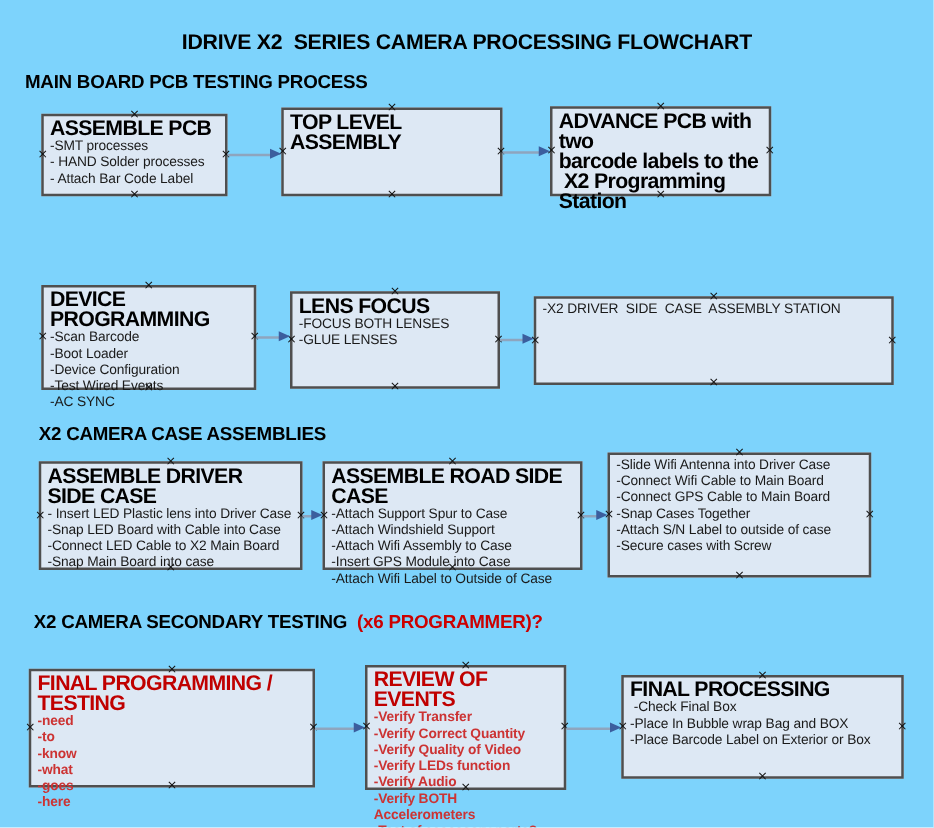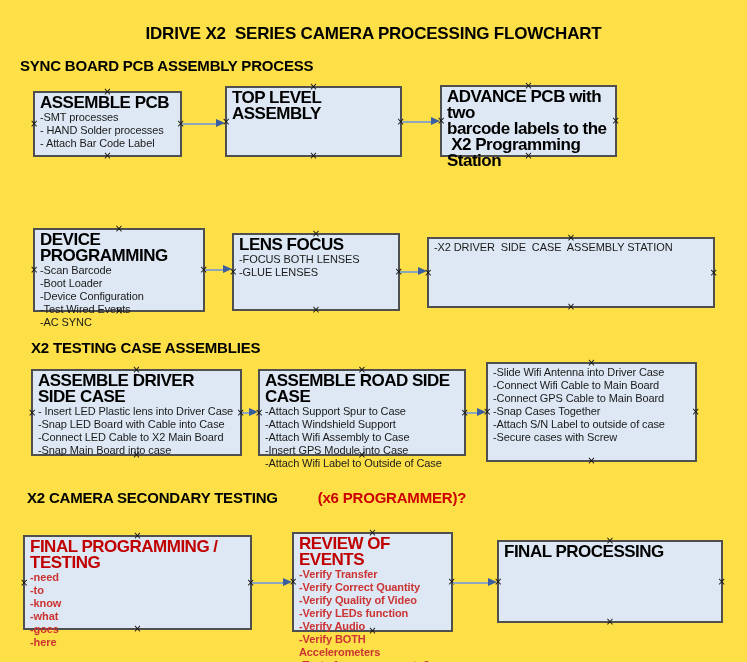--- a/index.html
+++ b/index.html
@@ -1,33 +1,33 @@
 <!DOCTYPE html>
 <html><head>
 <meta charset="utf-8">
 <style>
   html,body{margin:0;padding:0;background:#fff;}
   #canvas{
-    position:relative;width:747px;height:662px;background:#fde047;
+    position:relative;width:747px;height:662px;background:#7dd3fc;
     font-family:"Liberation Sans", sans-serif;overflow:hidden;
   }
   #page-title{
     position:absolute;top:24px;left:0;right:0;margin:0;
     text-align:center;font-size:17px;font-weight:bold;color:#000;
     white-space:pre;letter-spacing:-0.2px;
   }
   .sec-header{
     position:absolute;font-size:15px;font-weight:bold;color:#000;
     white-space:pre;letter-spacing:-0.2px;
   }
   #h0{left:20px;top:57px;}
   #h1{left:20px;top:200px;}
   #h2{left:31px;top:339px;}
   #h3{left:27px;top:489px;}
-  .red-suffix{color:#cc0000;margin-left:32px;}
+  .red-suffix{color:#cc0000;}
   .box{
     position:absolute;background:#dde8f4;border:2px solid #4f4f4f;
     box-sizing:border-box;padding:2px 5px;overflow:visible;
   }
   .box-title{
     font-size:17px;font-weight:bold;color:#000;letter-spacing:-0.5px;
     line-height:16px;white-space:pre-wrap;
   }
   .box-items{
     font-size:11px;color:#1a1a1a;line-height:13px;
@@ -76,22 +76,22 @@
   .h-l{left:-5px;top:50%;transform:translateY(-50%);}
   .h-r{right:-5px;top:50%;transform:translateY(-50%);}
 </style>
 </head>
 <body>
 
 <div id="canvas">
 
   <h1 id="page-title">IDRIVE X2  SERIES CAMERA PROCESSING FLOWCHART</h1>
 
-  <div class="sec-header" id="h0">SYNC BOARD PCB ASSEMBLY PROCESS</div>
-  <div class="sec-header" id="h2">X2 TESTING CASE ASSEMBLIES</div>
+  <div class="sec-header" id="h0">MAIN BOARD PCB TESTING PROCESS</div>
+  <div class="sec-header" id="h2">X2 CAMERA CASE ASSEMBLIES</div>
   <div class="sec-header" id="h3"><span>X2 CAMERA SECONDARY TESTING </span><span class="red-suffix"> (x6 PROGRAMMER)?</span></div>
 
   <div class="box" id="b00">
     <div class="box-title">ASSEMBLE PCB</div>
     <div class="box-items">-SMT processes
 - HAND Solder processes
 - Attach Bar Code Label</div>
   <span class="handle h-t">×</span>
       <span class="handle h-b">×</span>
       <span class="handle h-l">×</span>
@@ -202,20 +202,23 @@
 -Verify Audio
 -Verify BOTH Accelerometers
 -Test of accessory ports?</div>
   <span class="handle h-t">×</span>
       <span class="handle h-b">×</span>
       <span class="handle h-l">×</span>
       <span class="handle h-r">×</span>
     </div>
   <div class="box" id="b32">
     <div class="box-title">FINAL PROCESSING</div>
+    <div class="box-items"> -Check Final Box
+-Place In Bubble wrap Bag and BOX
+-Place Barcode Label on Exterior or Box</div>
   <span class="handle h-t">×</span>
       <span class="handle h-b">×</span>
       <span class="handle h-l">×</span>
       <span class="handle h-r">×</span>
     </div>
 
   <div class="arrow" id="a0">
       <span class="shaft"></span>
       <span class="head"></span>
     </div>

